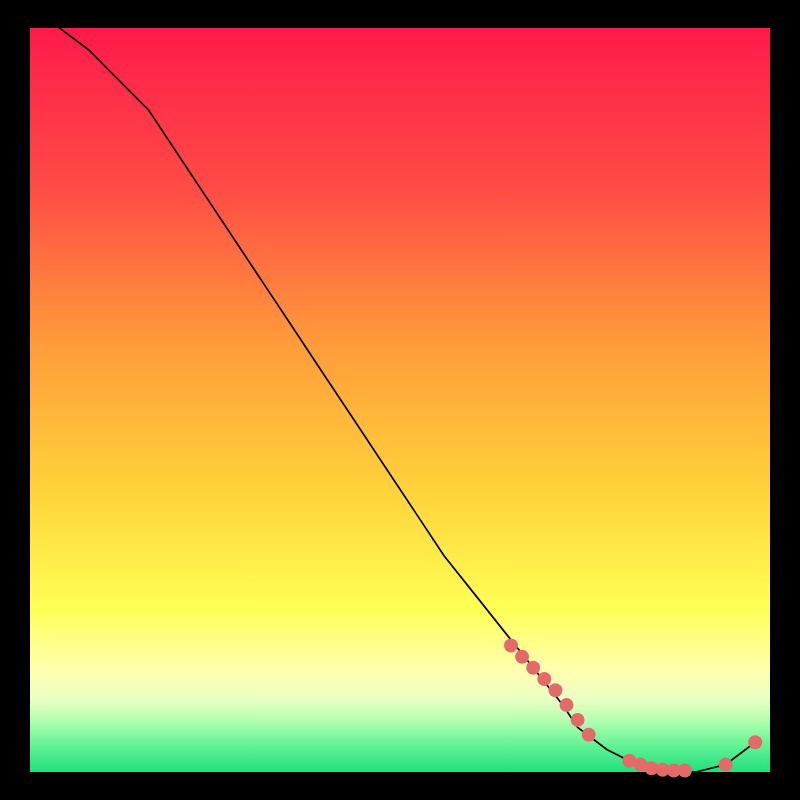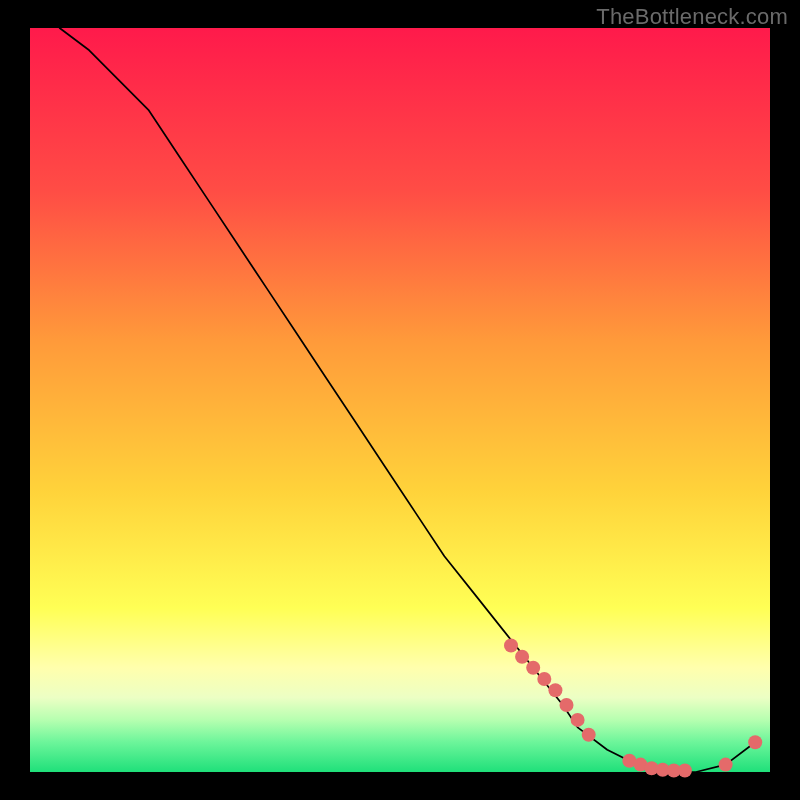--- a/index.html
+++ b/index.html
@@ -71,14 +71,13 @@
         <circle cx="640.5" cy="764.6" r="7" fill="#e46a6a"></circle>
         <circle cx="651.6" cy="768.3" r="7" fill="#e46a6a"></circle>
         <circle cx="662.7" cy="769.8" r="7" fill="#e46a6a"></circle>
         <circle cx="673.8" cy="770.5" r="7" fill="#e46a6a"></circle>
         <circle cx="684.9" cy="770.5" r="7" fill="#e46a6a"></circle>
         <circle cx="725.6" cy="764.6" r="7" fill="#e46a6a"></circle>
         <circle cx="755.2" cy="742.2" r="7" fill="#e46a6a"></circle>
       </g>
   </svg>
 
-  <div class="watermark">TheBottleneck.com</div>
 </div>
 
 </body></html>

